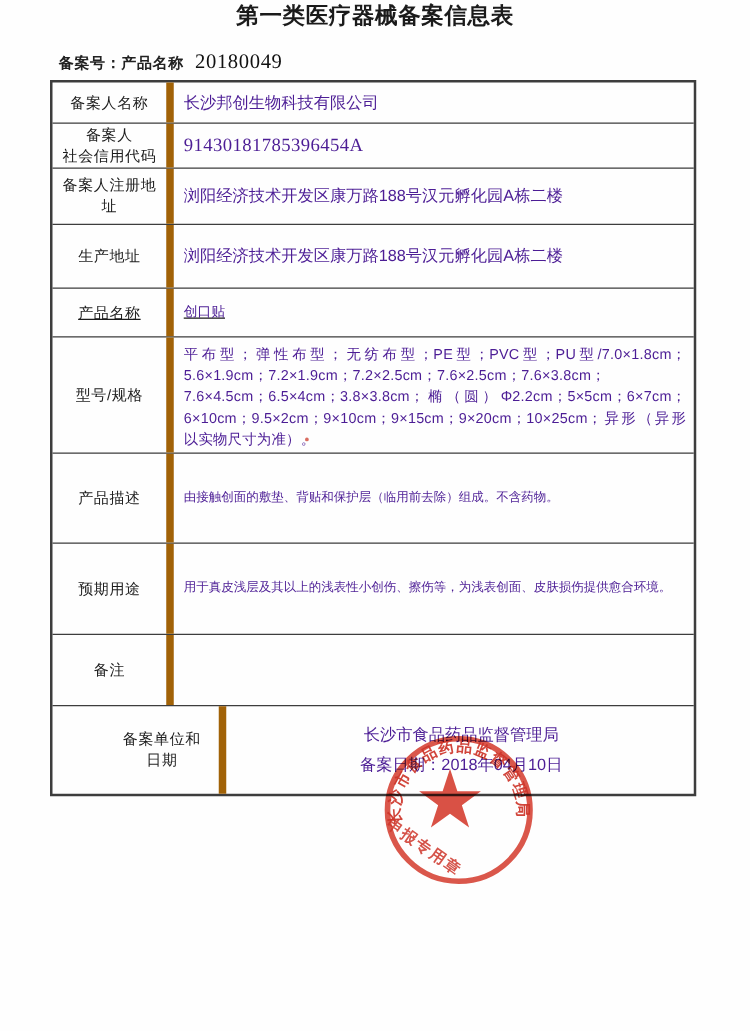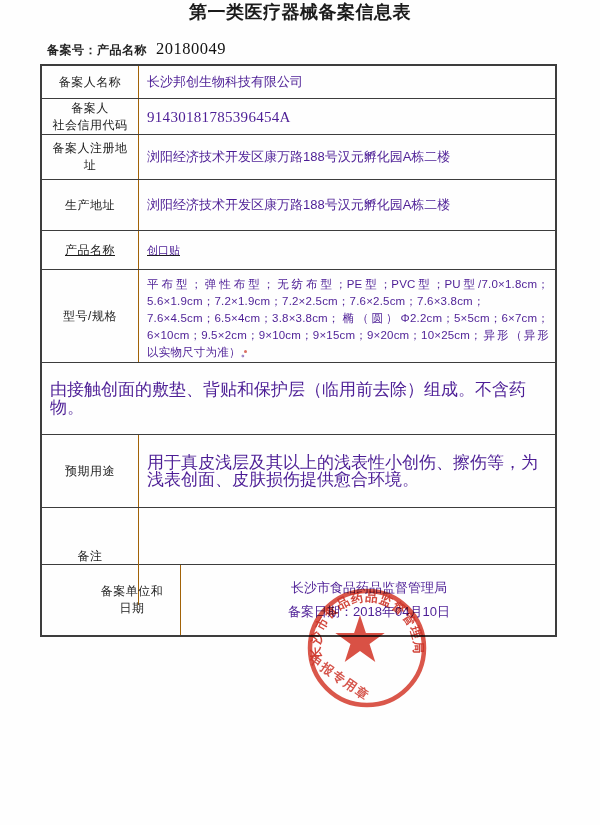--- a/index.html
+++ b/index.html
@@ -47,21 +47,21 @@
     width: 517px;
     border: 2px solid #3d3d3d;
     box-sizing: border-box;
     background: transparent;
   }
   .row { display: flex; border-top: 1px solid #3d3d3d; box-sizing: border-box; }
   .row:first-child { border-top: none; }
   .cell-label {
     width: 97px;
     flex: 0 0 97px;
-    border-right: 1px solid #a16207;
+    border-right: 6px solid #a16207;
     display: flex;
     align-items: center;
     justify-content: center;
     text-align: center;
     white-space: pre-line;
     font-size: 12px;
     letter-spacing: 0.5px;
     color: #1c1c1c;
     line-height: 17px;
     box-sizing: border-box;
@@ -77,38 +77,38 @@
     box-sizing: border-box;
   }
   .r1  { height: 32px; }
   .r2  { height: 36px; }
   .r3  { height: 45px; }
   .r4  { height: 51px; }
   .r5  { height: 39px; text-decoration: underline; }
   .r6  { height: 93px; }
   .r7  { height: 72px; }
   .r8  { height: 73px; }
-  .r9  { height: 57px; flex-direction: column; }
+  .r9  { height: 57px; }
   .r10 { height: 71px; padding-left: 42px; }
   .r2 .cell-value {
     font-family: "Liberation Serif", "DejaVu Serif", serif;
     font-size: 15px;
     letter-spacing: 0.3px;
   }
   .r5 .cell-value { font-size: 11px; }
   .r6 .cell-value {
     align-items: flex-start;
     padding-top: 6px;
     font-size: 11.5px;
     line-height: 17px;
     text-align: justify;
     letter-spacing: 0.2px;
     display: block;
   }
-  .r7 .cell-value, .r8 .cell-value { font-size: 17px; line-height: 17.5px; }
+  .r7 .cell-value, .r8 .cell-value { font-size: 10px; line-height: 17.5px; }
   .r10 .cell-value {
     justify-content: center;
     text-align: center;
     white-space: pre-line;
     font-size: 13px;
     line-height: 24px;
   }
   .stamp {
     position: absolute;
     left: 301px;
@@ -162,20 +162,21 @@
     </div>
     <div class="row r5">
       <div class="cell-label">产品名称</div>
       <div class="cell-value">创口贴</div>
     </div>
     <div class="row r6">
       <div class="cell-label">型号/规格</div>
       <div class="cell-value">平布型；弹性布型；无纺布型；PE型；PVC型；PU型/7.0×1.8cm；5.6×1.9cm；7.2×1.9cm；7.2×2.5cm；7.6×2.5cm；7.6×3.8cm；7.6×4.5cm；6.5×4cm；3.8×3.8cm；椭（圆）Φ2.2cm；5×5cm；6×7cm；6×10cm；9.5×2cm；9×10cm；9×15cm；9×20cm；10×25cm；异形（异形以实物尺寸为准）。</div>
     </div>
     <div class="row r7">
+      <div class="cell-label">产品描述</div>
       <div class="cell-value">由接触创面的敷垫、背贴和保护层（临用前去除）组成。不含药物。</div>
     </div>
     <div class="row r8">
       <div class="cell-label">预期用途</div>
       <div class="cell-value">用于真皮浅层及其以上的浅表性小创伤、擦伤等，为浅表创面、皮肤损伤提供愈合环境。</div>
     </div>
     <div class="row r9">
       <div class="cell-label">备注</div>
       <div class="cell-value"></div>
     </div>

